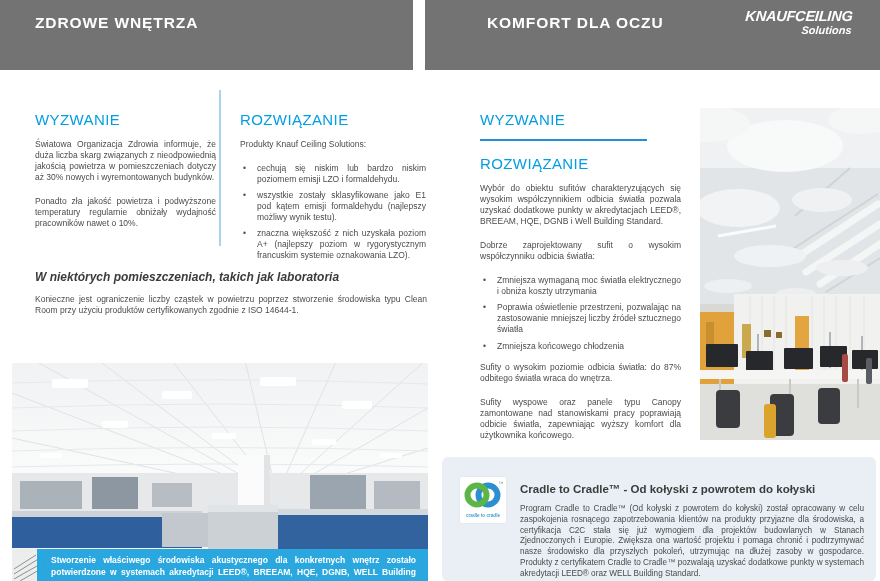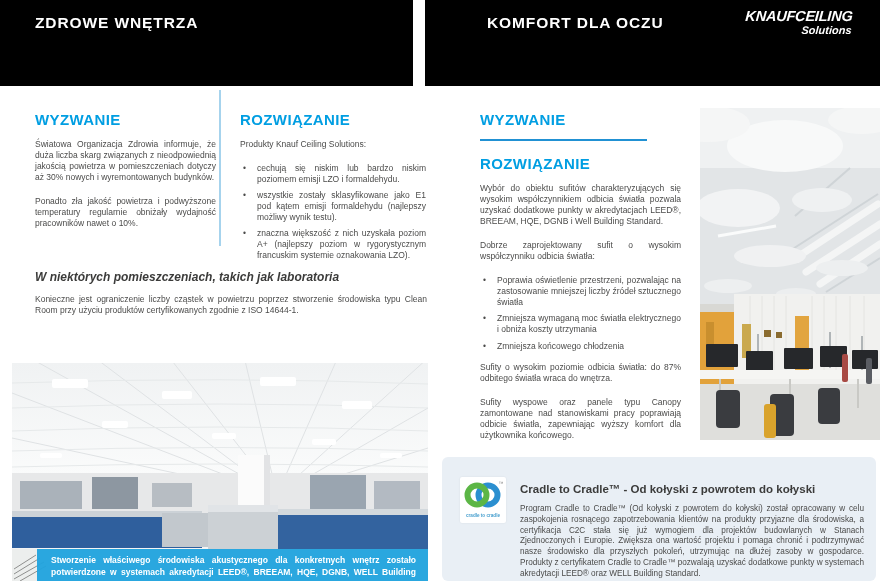--- a/index.html
+++ b/index.html
@@ -2,38 +2,38 @@
 <html><head>
 <meta charset="utf-8">
 <style>
   * { margin:0; padding:0; box-sizing:border-box; }
   html,body { background:#fff; }
   .page {
     position:relative; width:880px; height:581px; background:#ffffff;
     font-family:"Liberation Sans", sans-serif; overflow:hidden;
   }
   
-  .bar { position:absolute; top:0; height:86px; background:#000000; }
+  .bar { position:absolute; top:0; height:70px; background:#737373; }
   .bar-left  { left:0;   width:413px; }
   .bar-right { left:425px; width:455px; }
   .bar-title {
     position:absolute; top:14px; color:#ffffff; font-size:15.5px; font-weight:800;
     letter-spacing:0.9px;
   }
   .bar-left  .bar-title { left:35px; }
   .bar-right .bar-title { left:62px;text-align:center; }
   .brand {
     position:absolute; top:9px; right:28px; text-align:right; color:#ffffff;
     font-style:italic; transform:skewX(-4deg);
   }
   .brand-line1 { font-size:14.5px; font-weight:800; letter-spacing:-0.2px; line-height:1.1; }
   .brand-line2 { font-size:11px; font-weight:700; line-height:1.05; }
 
   
-  .h-blue { color:#009ee2; font-size:15px; font-weight:700; letter-spacing:0.4px; margin:0 0 11px 0; }
+  .h-blue { color:#009ee2; font-size:15px; font-weight:400; letter-spacing:0.4px; margin:0 0 11px 0; }
   p.body  { color:#4b4b4a; font-size:8.5px; line-height:1.3; text-align:justify; margin:0 0 13px 0; }
   ul.bullets { list-style:none; margin:2px 0 0 3px; }
   ul.bullets li {
     position:relative; color:#4b4b4a; font-size:8.5px; line-height:1.3;
     text-align:justify; padding-left:14px; margin-bottom:5px;
   }
   ul.bullets li::before { content:"•"; position:absolute; left:0; top:0; color:#4b4b4a; }
 
   
   .col-left  { position:absolute; left:35px;  top:111px; width:181px; }
@@ -173,22 +173,22 @@
     <div class="caption">Stworzenie właściwego środowiska akustycznego dla konkretnych wnętrz zostało potwierdzone w systemach akredytacji LEED®, BREEAM, HQE, DGNB, WELL Building Standard.</div>
   </div>
 
   <div class="col-right">
     <h2 class="h-blue">WYZWANIE</h2>
     <hr class="hr-blue">
     <h2 class="h-blue">ROZWIĄZANIE</h2>
     <p class="body">Wybór do obiektu sufitów charakteryzujących się wysokim współczynnikiem odbicia światła pozwala uzyskać dodatkowe punkty w akredytacjach LEED®, BREEAM, HQE, DGNB i Well Building Standard.</p>
     <p class="body">Dobrze zaprojektowany sufit o wysokim współczynniku odbicia światła:</p>
     <ul class="bullets" style="margin-bottom:10px;">
+      <li>Zmniejsza wymaganą moc światła elektrycznego i obniża koszty utrzymania</li>
       <li>Poprawia oświetlenie przestrzeni, pozwalając na zastosowanie mniejszej liczby źródeł sztucznego światła</li>
-      <li>Zmniejsza wymaganą moc światła elektrycznego i obniża koszty utrzymania</li>
       <li>Zmniejsza końcowego chłodzenia</li>
     </ul>
     <p class="body">Sufity o wysokim poziomie odbicia światła: do 87% odbitego światła wraca do wnętrza.</p>
     <p class="body">Sufity wyspowe oraz panele typu Canopy zamontowane nad stanowiskami pracy poprawiają odbicie światła, zapewniając wyższy komfort dla użytkownika końcowego.</p>
   </div>
 
   <div class="photo-right">
     <svg viewBox="0 0 180 332" preserveAspectRatio="none">
       <rect width="180" height="332" fill="#eceeee"></rect>
       <rect width="180" height="205" fill="#e2e5e7"></rect>

